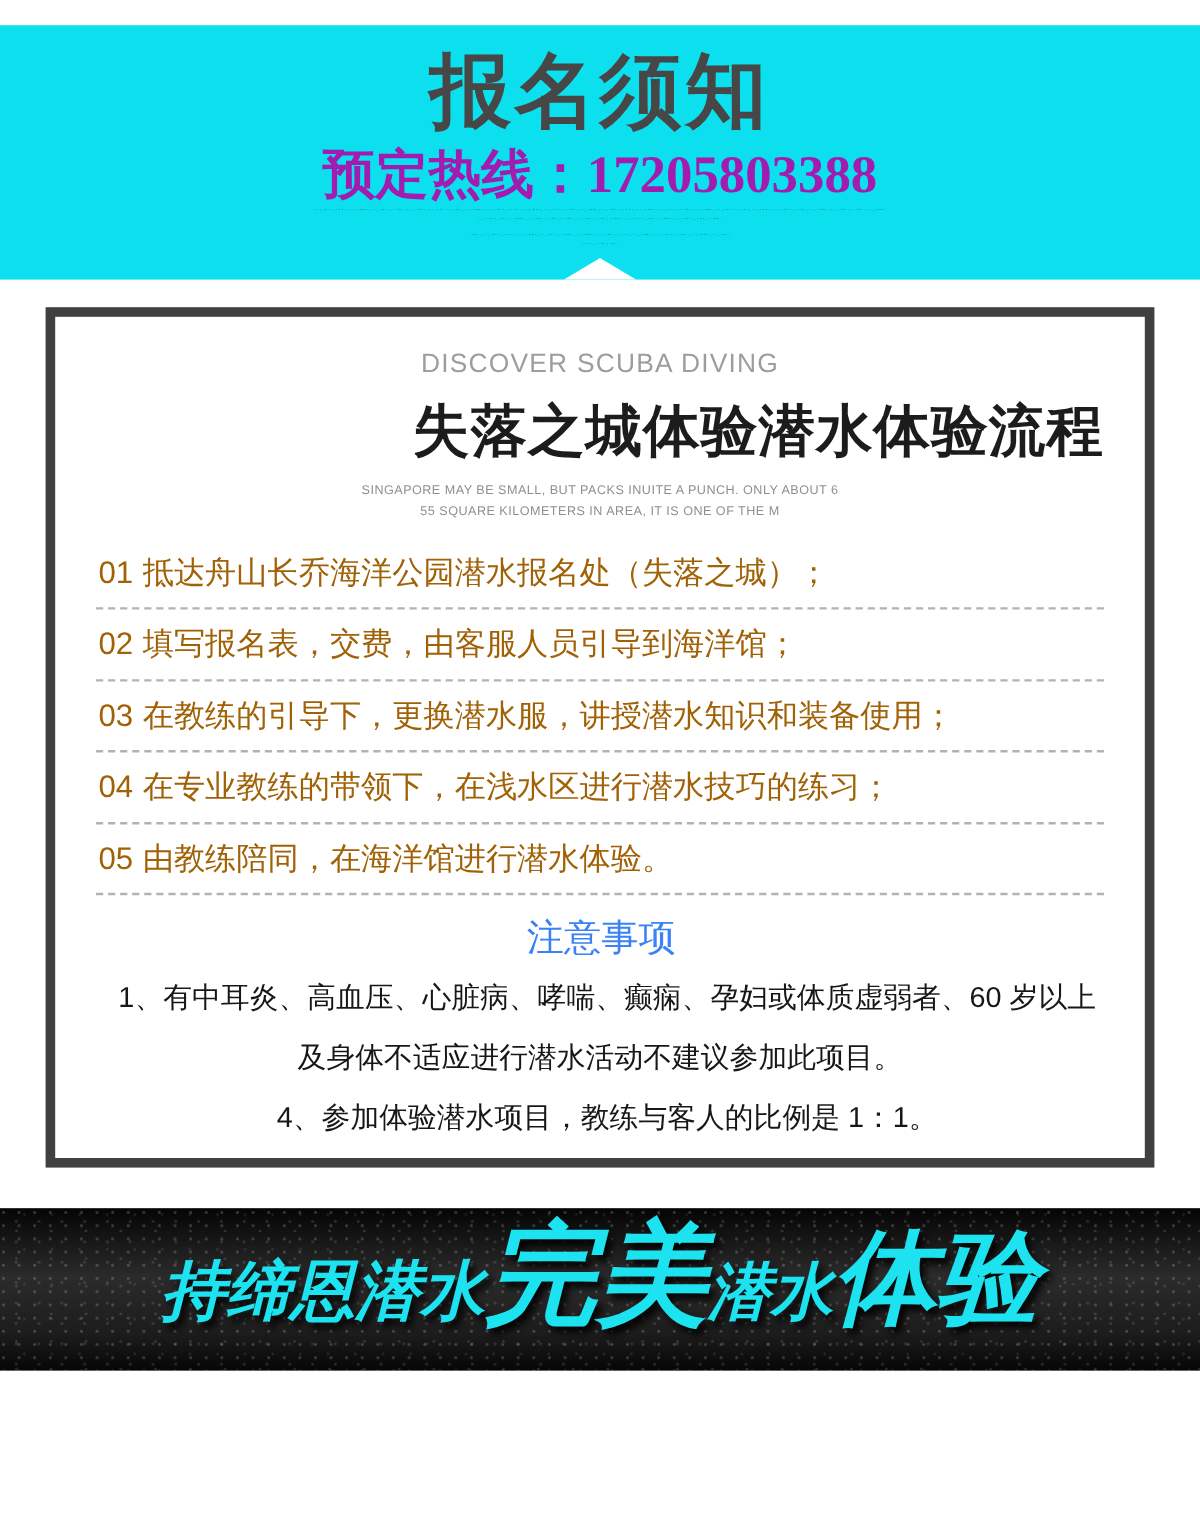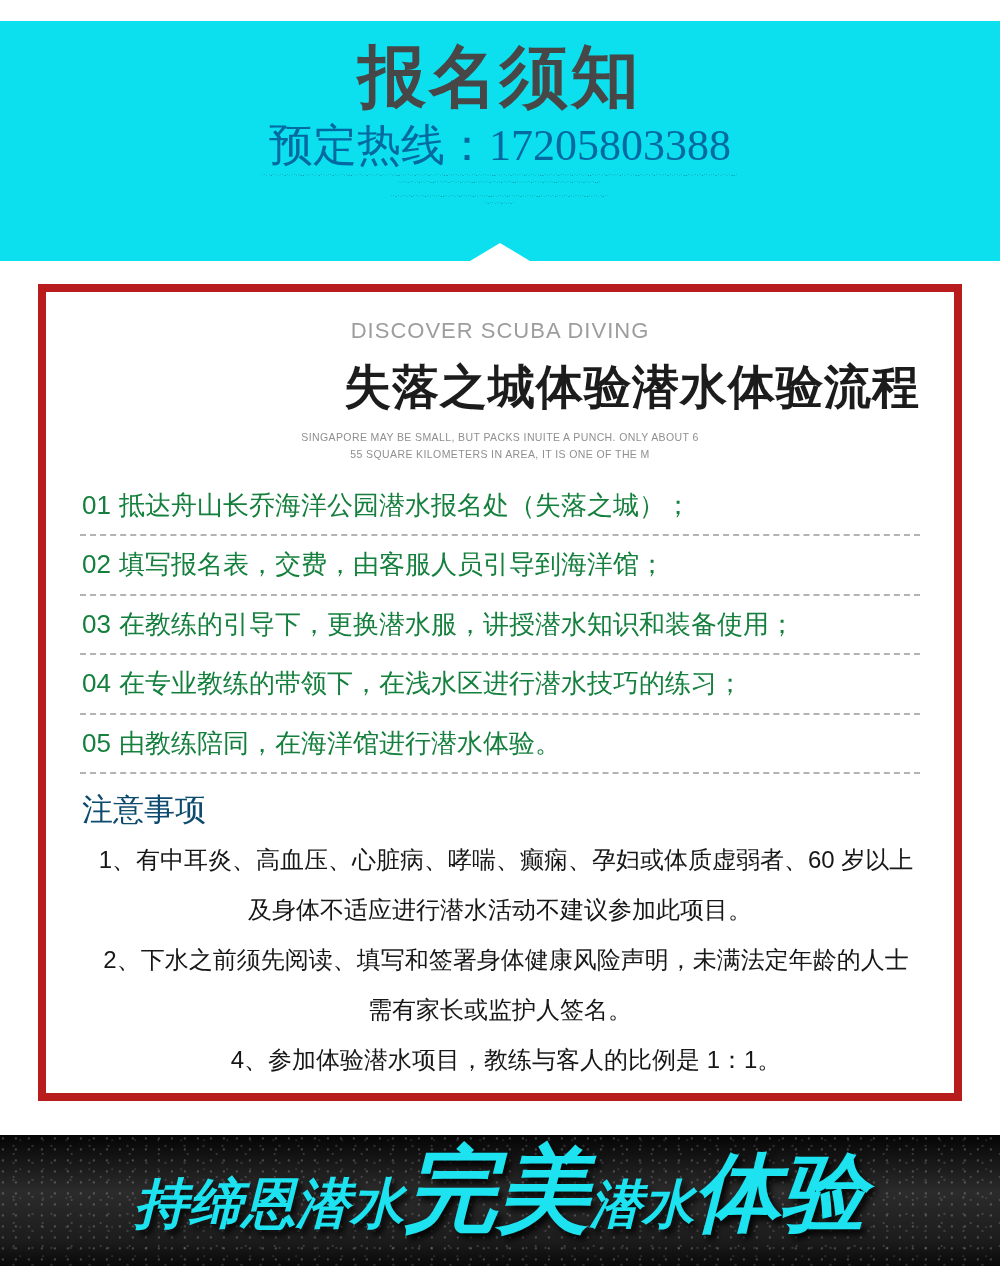--- a/index.html
+++ b/index.html
@@ -7,40 +7,40 @@
   body {
     width: 1000px; height: 1266px;
     font-family: "Liberation Sans", sans-serif;
     position: relative; overflow: hidden;
   }
 
   
   .top-strip { height: 21px; background: #ffffff; }
   .banner {
     position: relative;
-    height: 240px;
+    height: 212px;
     background: #0cdfee;
     text-align: center;
     overflow: visible;
   }
   .banner-title {
     padding-top: 21px;
     font-size: 68px;
     line-height: 1.04;
     font-weight: 900;
     letter-spacing: 3px;
     color: #474747;
     font-family: "DejaVu Sans", sans-serif;
   }
   .hotline {
     margin-top: 11px;
     font-size: 44px;
     line-height: 1;
-    font-weight: 400;
-    color: #0369a1;
+    font-weight: 700;
+    color: #a21caf;
     font-family: "Liberation Serif", serif;
   }
   .micro-lines { margin-top: 3px; }
   .micro-line {
     margin: 0 auto;
     font-size: 4px;
     line-height: 7px;
     letter-spacing: 1px;
     color: rgba(10, 35, 35, 0.85);
     white-space: nowrap;
@@ -57,21 +57,21 @@
     width: 0; height: 0;
     border-left: 30px solid transparent;
     border-right: 30px solid transparent;
     border-bottom: 18px solid #ffffff;
   }
 
   
   .card {
     width: 924px;
     margin: 23px auto 0;
-    border: 8px solid #b91c1c;
+    border: 8px solid #404040;
     background: #ffffff;
     padding: 20px 34px 8px;
   }
   .eyebrow {
     text-align: center;
     font-size: 22px;
     letter-spacing: 1px;
     color: #9d9d9d;
     margin-top: 6px;
   }
@@ -90,31 +90,32 @@
     line-height: 1.6;
     letter-spacing: 0.4px;
     color: #8f8f8f;
     margin-top: 10px;
   }
   .steps { margin-top: 14px; }
   .step {
     padding: 12px 2px 13px;
     font-size: 26px;
     line-height: 1.25;
-    color: #15803d;
+    color: #a16207;
     border-bottom: 2px dashed #b3b3b3;
     white-space: nowrap;
   }
   .step .num { margin-right: 8px; }
   .notice-title {
     font-family: Liberation Sans, sans-serif;
     font-size: 31px;
-    color: #0c4a6e;
+    color: #3b82f6;
     margin: 15px 0 4px;
     padding-left: 2px;
+    text-align: center;
   }
   .notes { font-size: 24px; line-height: 50px; color: #171717; }
   .note-item { text-indent: 12px; text-align: center; }
 
   
   .footer {
     position: relative;
     margin-top: 34px;
     height: 135px;
     overflow: hidden;
@@ -185,21 +186,20 @@
       <span class="num">04</span><span>在专业教练的带领下，在浅水区进行潜水技巧的练习；</span>
     </div>
     <div class="step">
       <span class="num">05</span><span>由教练陪同，在海洋馆进行潜水体验。</span>
     </div>
   </div>
 
   <div class="notice-title">注意事项</div>
   <div class="notes">
     <div class="note-item">1、有中耳炎、高血压、心脏病、哮喘、癫痫、孕妇或体质虚弱者、60 岁以上及身体不适应进行潜水活动不建议参加此项目。</div>
-    <div class="note-item">2、下水之前须先阅读、填写和签署身体健康风险声明，未满法定年龄的人士需有家长或监护人签名。</div>
     <div class="note-item">4、参加体验潜水项目，教练与客人的比例是 1：1。</div>
   </div>
 </div>
 
 <div class="footer">
   <div class="slogan">
     <span class="p1">持缔恩潜水</span>
     <span class="p3">完美</span>
     <span class="p4">潜水</span>
     <span class="p5">体验</span>

